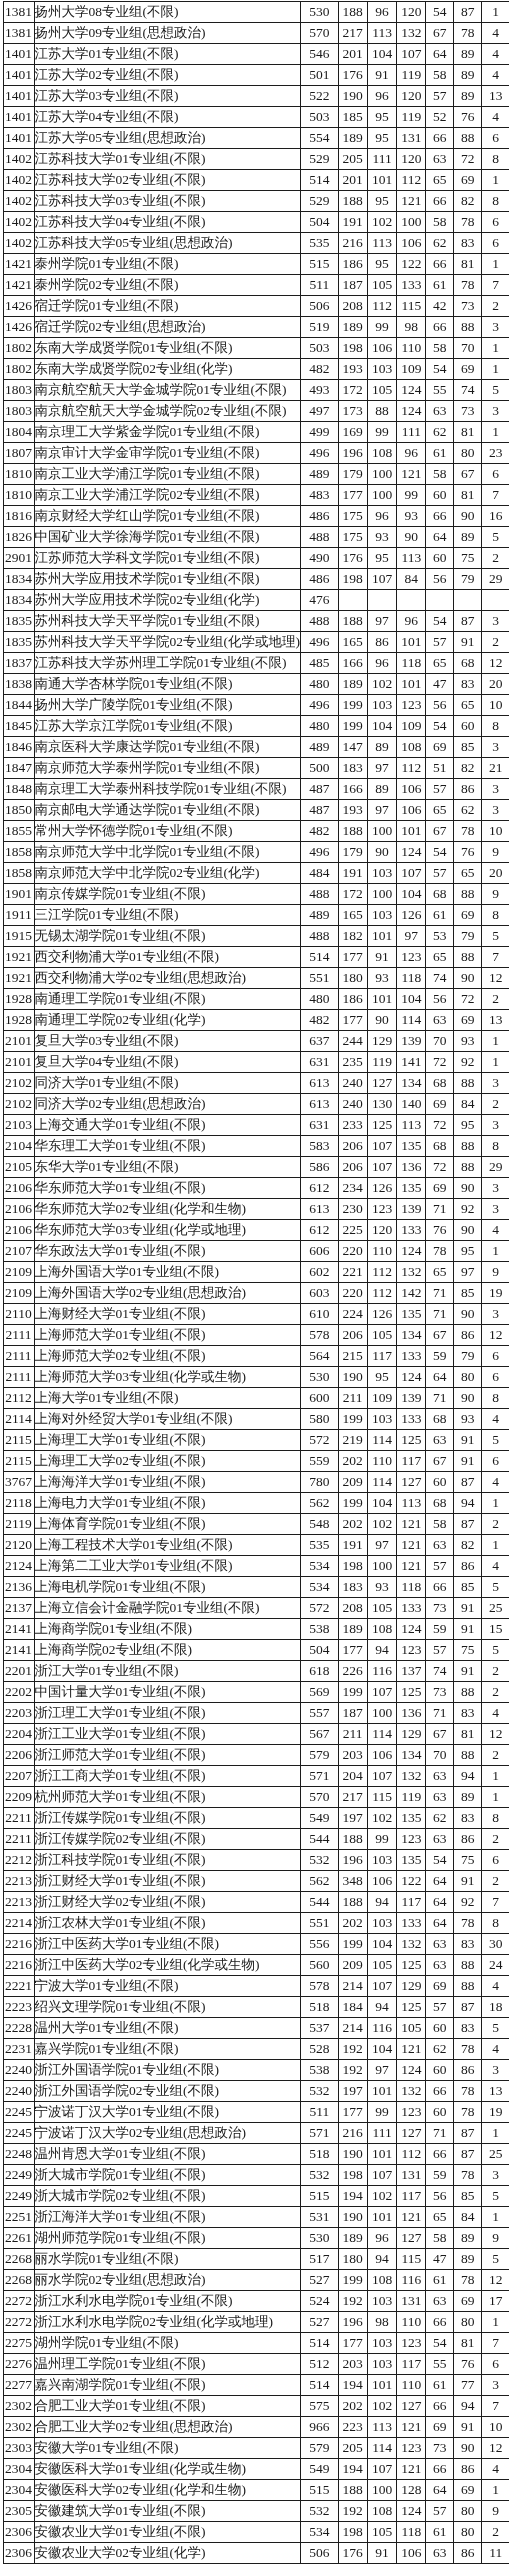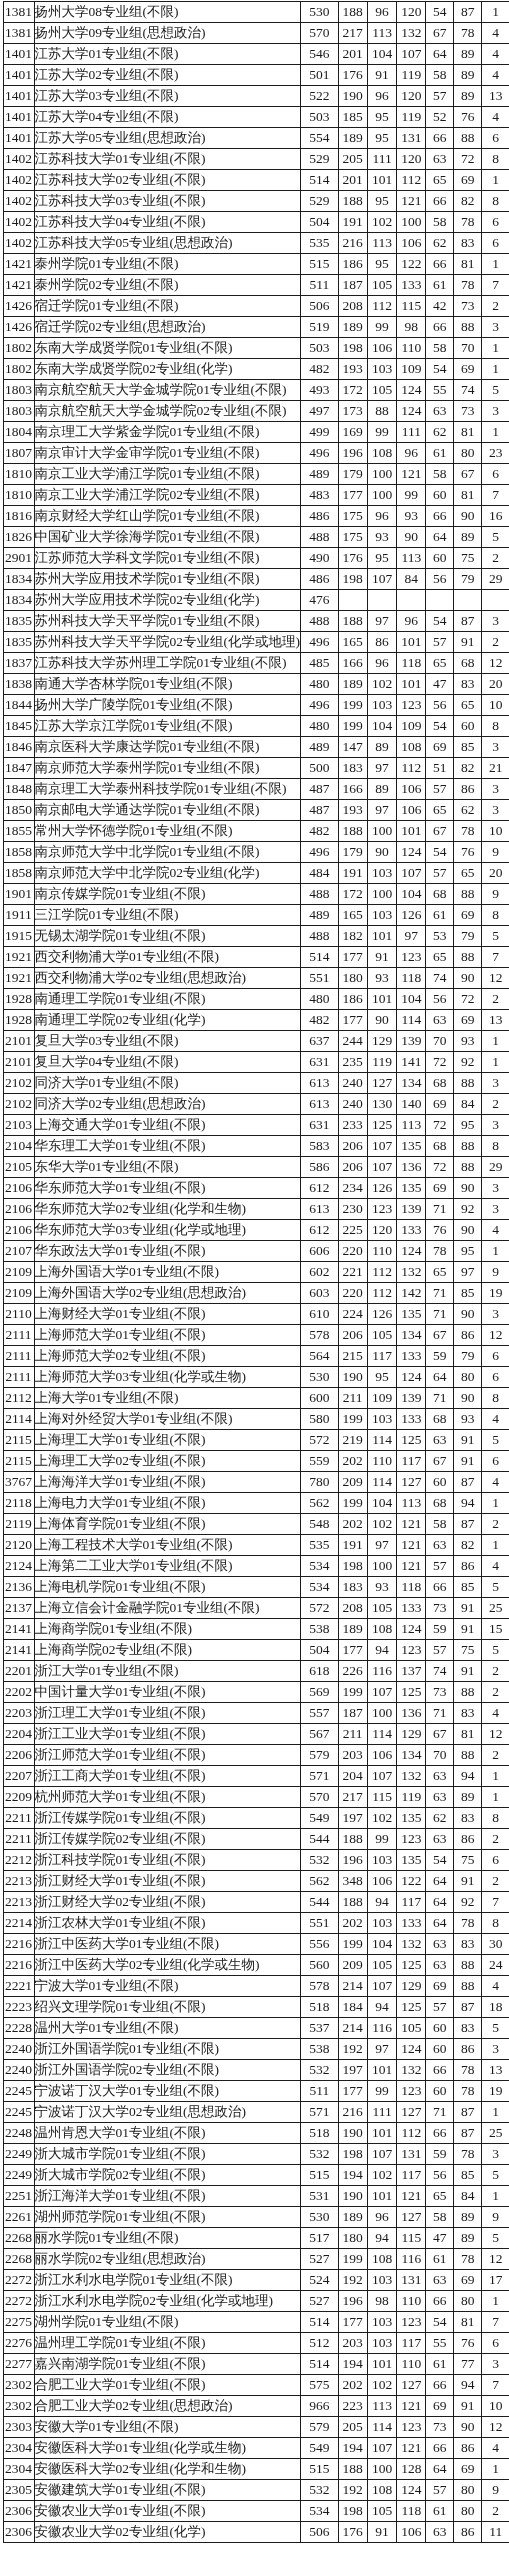--- a/index.html
+++ b/index.html
@@ -1110,20 +1110,31 @@
         <td class="c-name">温州大学01专业组(不限)</td>
         <td class="c-num">537</td>
         <td class="c-num">214</td>
         <td class="c-num">116</td>
         <td class="c-num">105</td>
         <td class="c-num">60</td>
         <td class="c-num">83</td>
         <td class="c-num">5</td>
       </tr>
       <tr>
+        <td class="c-num">2231</td>
+        <td class="c-name">嘉兴学院01专业组(不限)</td>
+        <td class="c-num">528</td>
+        <td class="c-num">192</td>
+        <td class="c-num">104</td>
+        <td class="c-num">121</td>
+        <td class="c-num">62</td>
+        <td class="c-num">78</td>
+        <td class="c-num">4</td>
+      </tr>
+      <tr>
         <td class="c-num">2240</td>
         <td class="c-name">浙江外国语学院01专业组(不限)</td>
         <td class="c-num">538</td>
         <td class="c-num">192</td>
         <td class="c-num">97</td>
         <td class="c-num">124</td>
         <td class="c-num">60</td>
         <td class="c-num">86</td>
         <td class="c-num">3</td>
       </tr>

